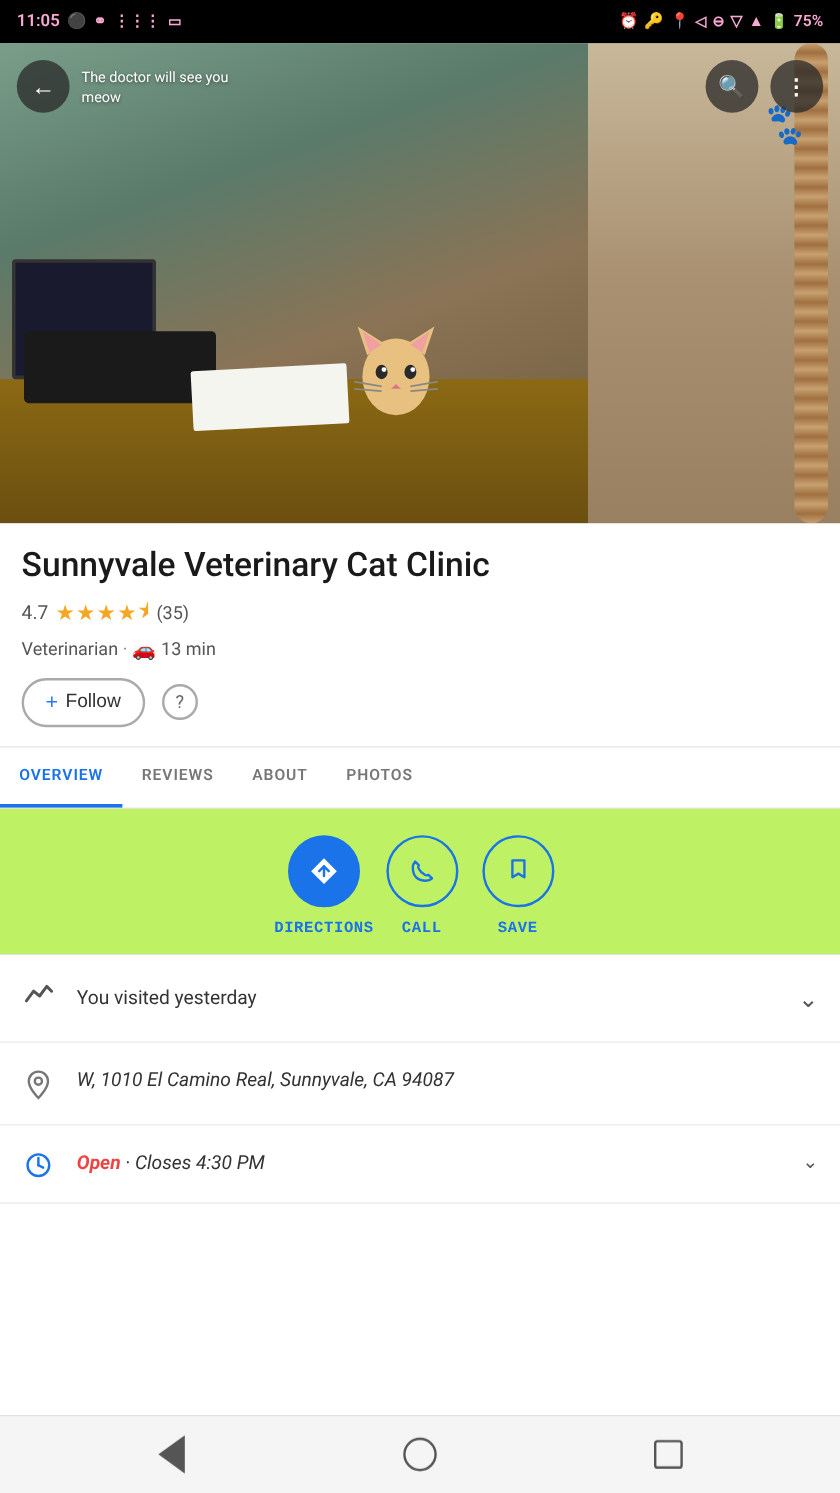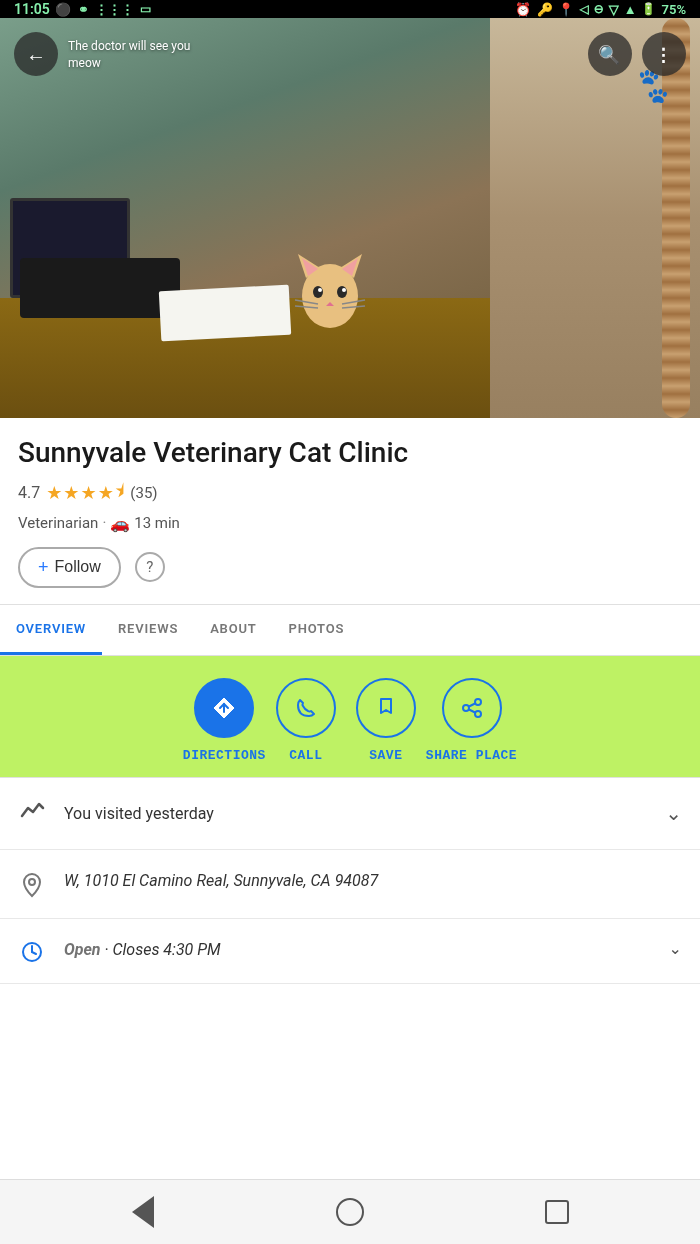--- a/index.html
+++ b/index.html
@@ -8,28 +8,28 @@
       font-family: 'Roboto', Arial, sans-serif;
       background: #fff;
       width: 700px;
       min-height: 1244px;
       overflow-x: hidden;
     }
 
     
     .status-bar {
       background: #000;
-      color: #86efac;
+      color: #f9a8d4;
       display: flex;
       justify-content: space-between;
       align-items: center;
       padding: 6px 14px;
       font-size: 14px;
       font-weight: 600;
-      height: 18px;
+      height: 36px;
     }
     .status-left { display: flex; align-items: center; gap: 6px; }
     .status-right { display: flex; align-items: center; gap: 5px; font-size: 13px; }
 
     
     .photo-header {
       position: relative;
       width: 700px;
       height: 400px;
       background: #888;
@@ -367,21 +367,21 @@
       flex: 1;
     }
     .chevron-down {
       font-size: 20px;
       color: #555;
       cursor: pointer;
     }
 
     .open-text {
       font-weight: 700;
-      color: #737373;
+      color: #ef4444;
     }
     .close-time {
       color: #333;
     }
 
     
     .bottom-nav {
       display: flex;
       align-items: center;
       justify-content: space-around;
@@ -580,32 +580,20 @@
 
   <div class="action-item">
     <div class="action-circle">
       <svg width="26" height="26" viewBox="0 0 26 26" fill="none">
         <path d="M8 4H18V18L13 15L8 18V4Z" stroke="#1a73e8" stroke-width="2" fill="none" stroke-linejoin="round"></path>
       </svg>
     </div>
     <span class="action-label">SAVE</span>
   </div>
 
-  <div class="action-item">
-    <div class="action-circle">
-      <svg width="26" height="26" viewBox="0 0 26 26" fill="none">
-        <circle cx="19" cy="7" r="3" stroke="#1a73e8" stroke-width="2"></circle>
-        <circle cx="7" cy="13" r="3" stroke="#1a73e8" stroke-width="2"></circle>
-        <circle cx="19" cy="19" r="3" stroke="#1a73e8" stroke-width="2"></circle>
-        <line x1="10" y1="11.5" x2="16" y2="8.5" stroke="#1a73e8" stroke-width="2"></line>
-        <line x1="10" y1="14.5" x2="16" y2="17.5" stroke="#1a73e8" stroke-width="2"></line>
-      </svg>
-    </div>
-    <span class="action-label">SHARE PLACE</span>
-  </div>
 </div>
 
 <div class="visited-row">
   <div class="visited-icon">
     <svg width="26" height="26" viewBox="0 0 26 26" fill="none">
       <polyline points="3,18 9,10 14,14 20,6 24,10" stroke="#555" stroke-width="2.5" fill="none" stroke-linecap="round" stroke-linejoin="round"></polyline>
     </svg>
   </div>
   <span class="visited-text">You visited yesterday</span>
   <span class="chevron-down">⌄</span>

